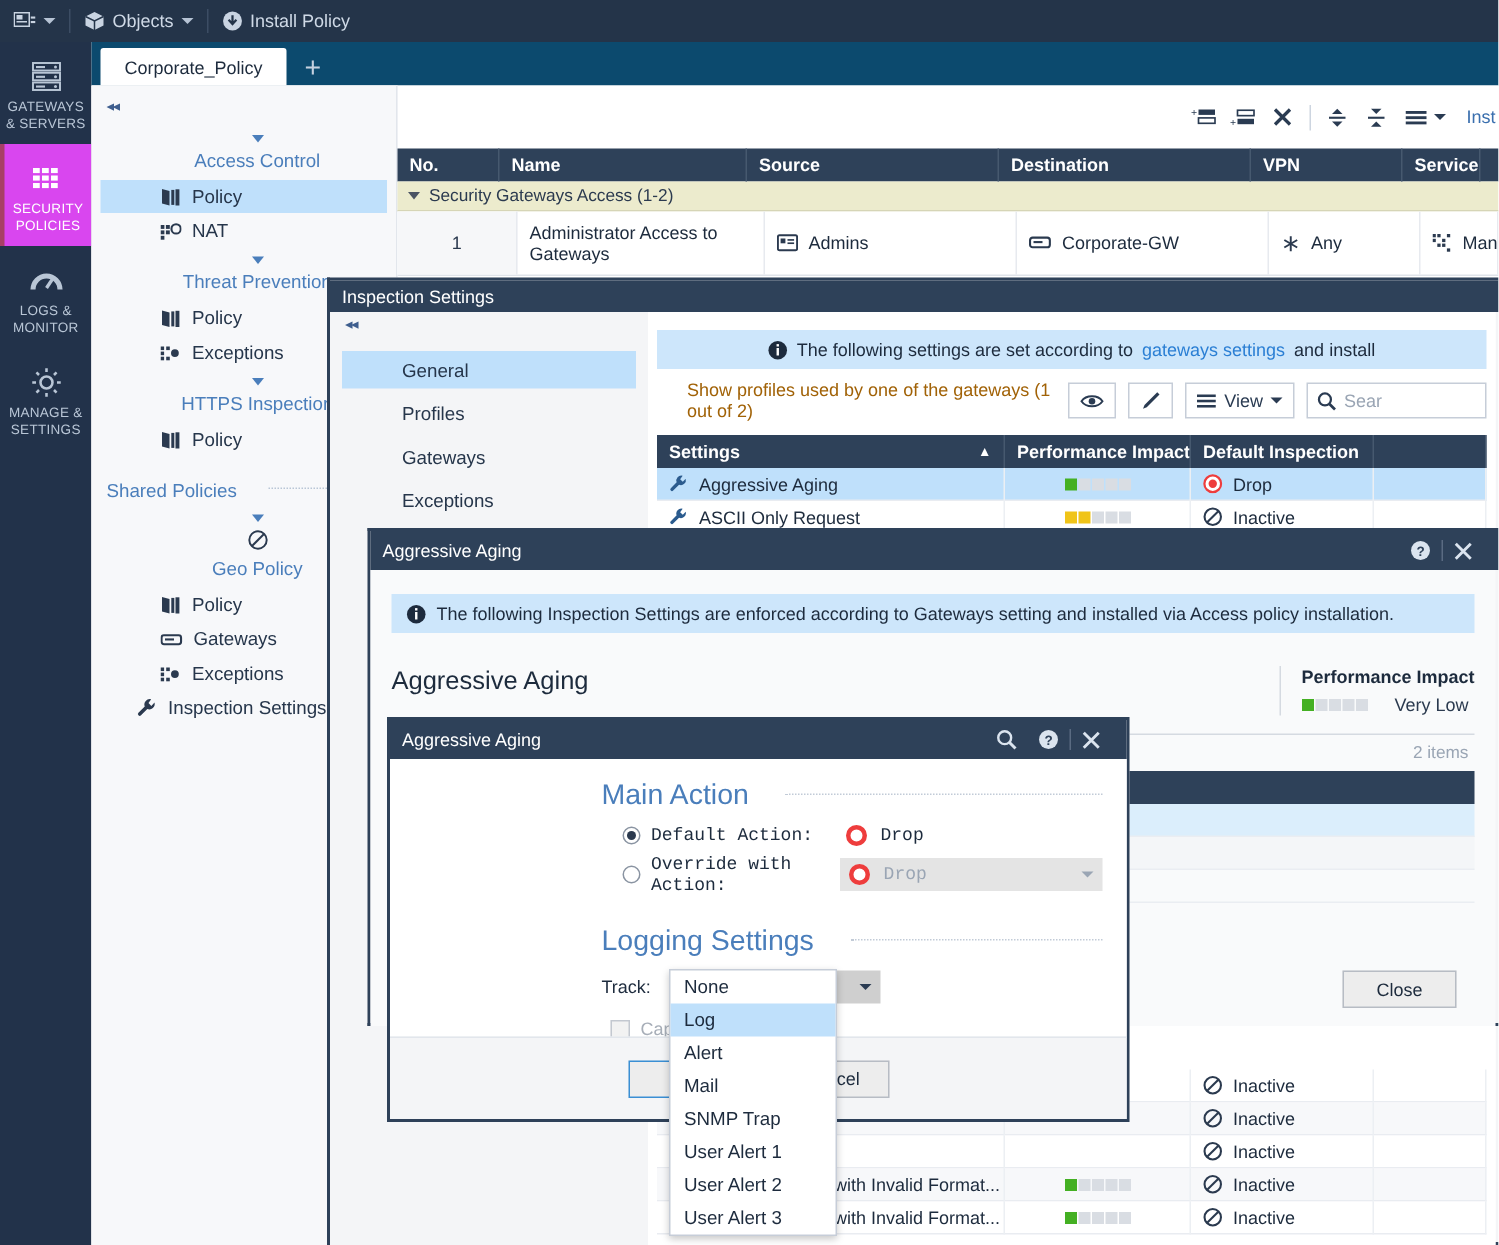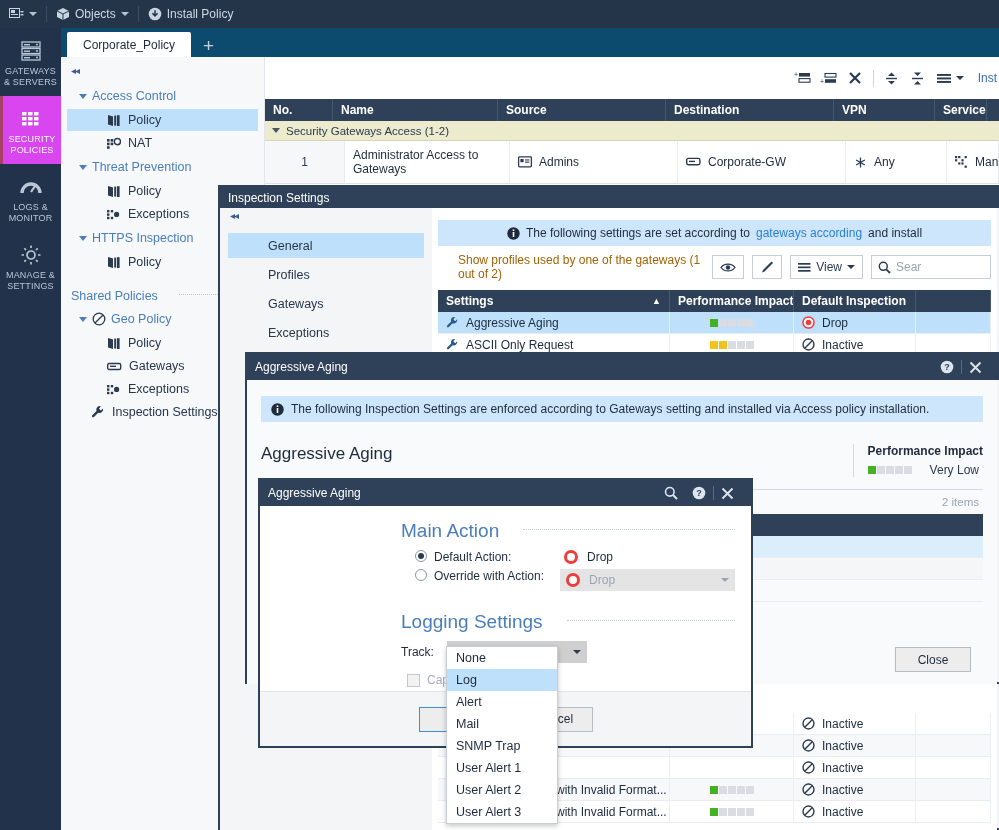--- a/index.html
+++ b/index.html
@@ -62,21 +62,21 @@
     background: #ffffff;
   }
   .treepane {
     position: absolute; left: 0; top: 0; width: 204px; height: 773px;
     background: #f7f8fa; border-right: 1px solid #e2e6ec;
     padding-top: 6px;
   }
   .collapse-ico { color: #3e5e8e; font-size: 10px; padding: 2px 0 8px 10px; letter-spacing:-1px; }
   .tree-group {
     display: flex; align-items: center; gap: 5px;
-    color: #4a7ebb; font-size: 12.5px; padding: 5px 0 5px 18px;
+    color: #4a7ebb; font-size: 12.5px; padding: 5px 0 5px 18px; flex-direction: column;
   }
   .tri {
     width:0;height:0;border-left:4px solid transparent;border-right:4px solid transparent;
     border-top:5px solid #4a7ebb;
   }
   .tree-leaf {
     display:flex; align-items:center; gap:7px;
     padding: 4px 0 4px 40px; font-size: 12.5px; color:#26364b; margin: 1px 6px 1px 6px;
   }
   .tree-leaf.sel { background:#bfe0fb; }
@@ -190,21 +190,21 @@
     height:26px; background:#2e4159; color:#fff; font-size:12px;
     display:flex; align-items:center; padding:0 10px 0 8px;
   }
   .ap-body { position:absolute; left:0; top:26px; width:491px; height:240px; background:#ffffff; }
   .ap-left { position:absolute; left:0; top:0; width:122px; height:185px; background:#f4f5f7; border-right:1px solid #e2e6ec; padding-top:10px;}
   .ap-nav { height:24px; display:flex; align-items:center; padding-left:12px; font-size:12.5px; color:#26364b; margin:0 2px 3px 2px;}
   .ap-nav.sel { background:#bfe0fb; }
   .ap-right { position:absolute; left:123px; top:0; width:368px; height:185px; background:#fff; padding:14px 16px 0 18px;}
   .grp-hdr { display:flex; align-items:center; gap:24px; color:#4a7ebb; font-size:19px; margin-bottom:8px;}
   .grp-hdr .dots2 { flex:1; border-bottom:1px dotted #c2cbd7; margin-bottom:4px; }
-  .radio-row { display:flex; margin:5px 0 5px 14px; font-size:12px; color:#1d2b3d;}
+  .radio-row { display:flex; align-items:center; margin:5px 0 5px 14px; font-size:12px; color:#1d2b3d;font-family:Liberation Mono, monospace;}
   .radio {
     width:12px; height:12px; border-radius:50%; border:1px solid #8a94a2; background:#fff;
     display:inline-flex; align-items:center; justify-content:center; margin-right:7px; flex:0 0 auto;
   }
   .radio.on::after { content:''; width:6px; height:6px; border-radius:50%; background:#2b3a4f; }
   .rlabel { width:130px; }
   .act-ico {
     width:14px; height:14px; border-radius:50%; border:3px solid #ee3d3d; background:#fff;
     display:inline-block; margin-right:9px; flex:0 0 auto;
   }
@@ -596,21 +596,21 @@
         <div class="is-nav">Exceptions</div>
       </div>
       <div class="is-right">
         <div class="infobar">
           <svg width="13" height="13" viewBox="0 0 13 13">
             <circle cx="6.5" cy="6.5" r="6.2" fill="#1d2b3d"></circle>
             <rect x="5.7" y="2.4" width="1.6" height="1.6" fill="#fff"></rect>
               <rect x="5.7" y="5" width="1.6" height="5" fill="#fff"></rect>
           </svg>
           <span>The following settings are set according to</span>
-          <span class="lnk">gateways according</span>
+          <span class="lnk">gateways settings</span>
           <span>and install</span>
         </div>
         <div class="is-subrow">
           <span class="lnk2">Show profiles used by one of the gateways (1 out of 2)</span>
           <div class="sbtn">
             <svg width="16" height="11" viewBox="0 0 16 11">
               <path d="M1 5.5 C4 1, 12 1, 15 5.5 C12 10, 4 10, 1 5.5 Z" fill="none" stroke="#2a3b52" stroke-width="1.3"></path>
               <circle cx="8" cy="5.5" r="2.2" fill="#2a3b52"></circle>
             </svg>
           </div>

